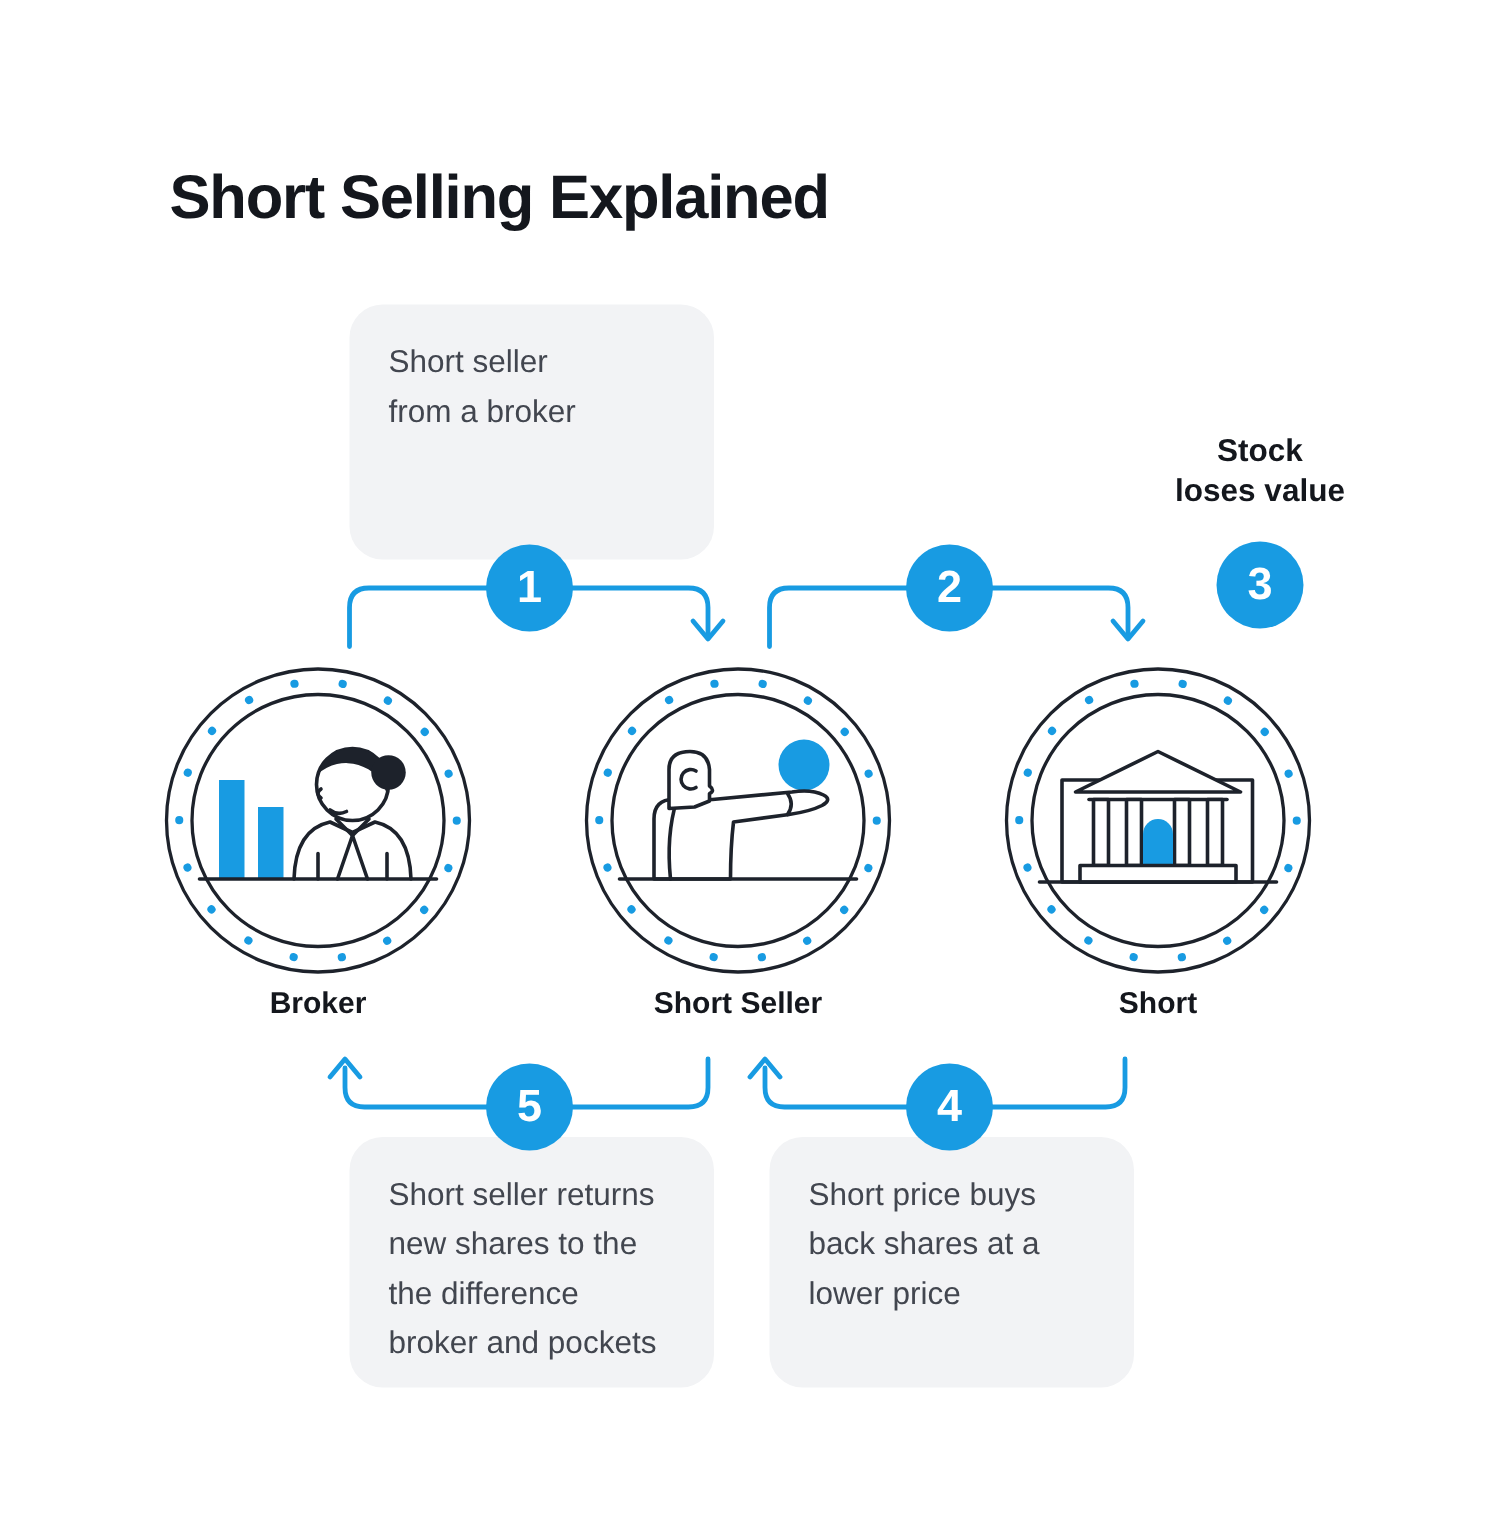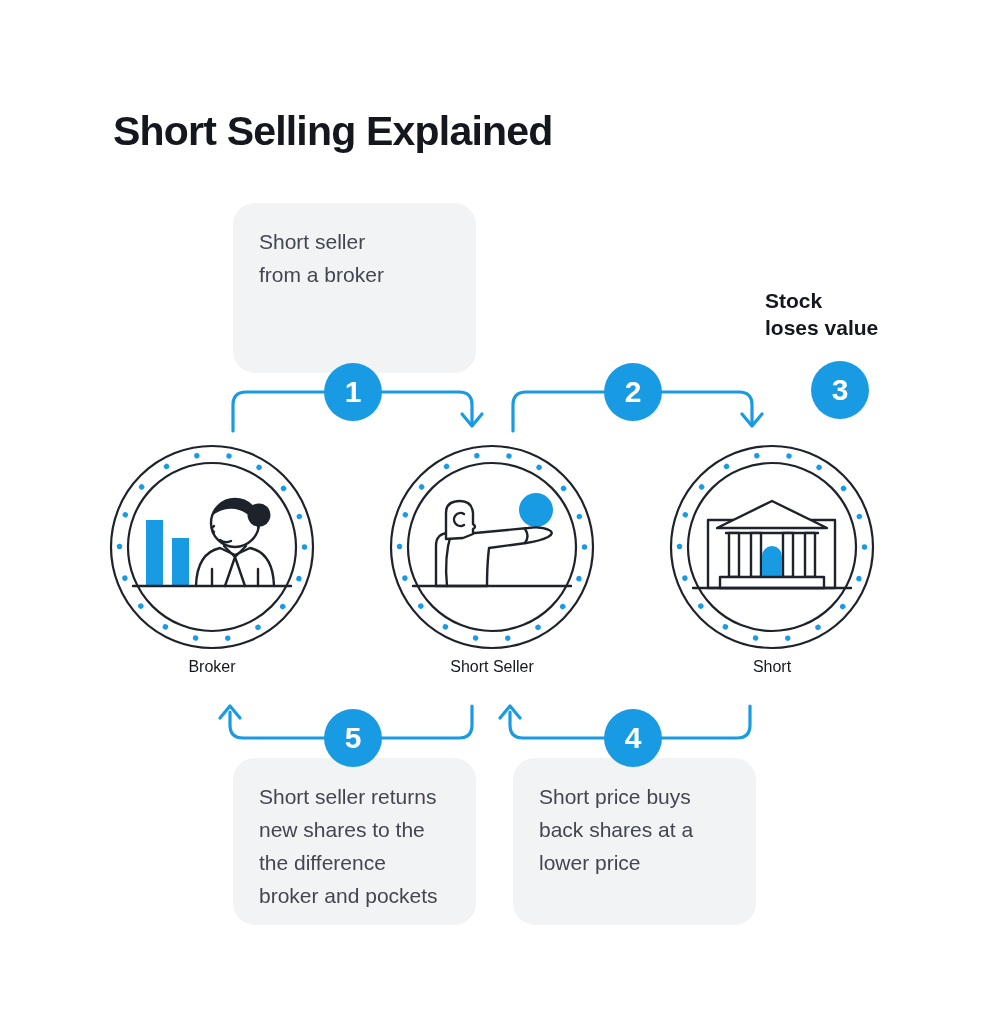--- a/index.html
+++ b/index.html
@@ -24,24 +24,24 @@
   }
   .note .line{white-space:nowrap;}
   .badge{
     position:absolute;width:58px;height:58px;border-radius:50%;
     background:var(--accent);color:#ffffff;
     display:flex;align-items:center;justify-content:center;
     font-size:30px;font-weight:700;
   }
   .node-label{
     position:absolute;width:200px;text-align:center;
-    font-size:16px;font-weight:400;color:var(--ink);
+    font-size:20px;font-weight:700;color:var(--ink);
   }
   .annotation{
-    position:absolute;left:765px;top:287px;width:150px;
+    position:absolute;left:765px;top:287px;width:150px;text-align:center;
     font-size:21px;line-height:27px;font-weight:700;color:var(--ink);
   }
 </style>
 </head>
 <body>
 
 <div class="stage">
 
   <svg class="art" width="993" height="1024" viewBox="0 0 993 1024">
     <defs>

